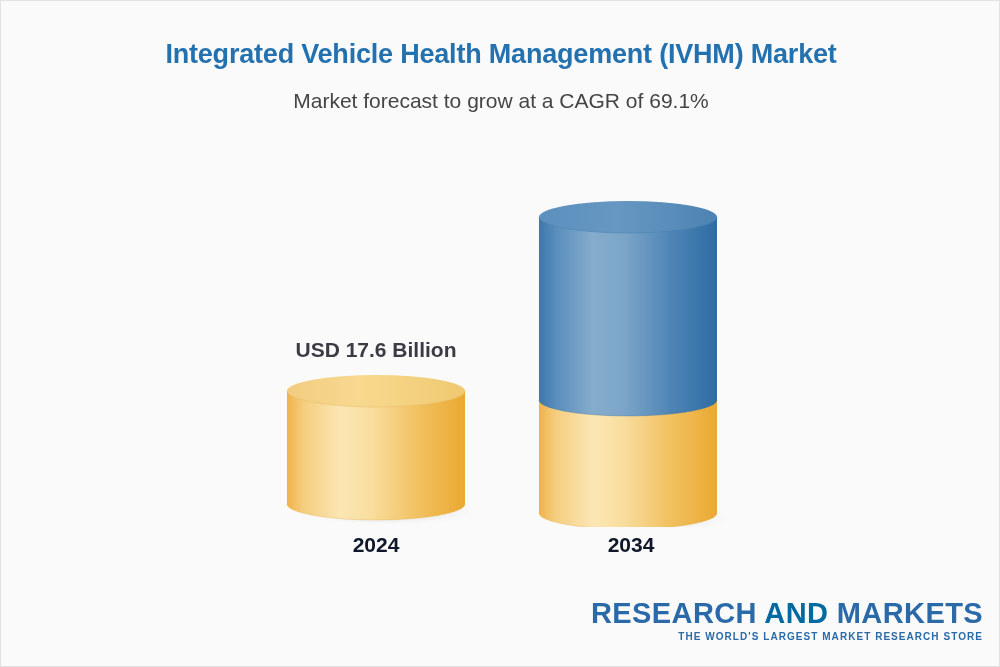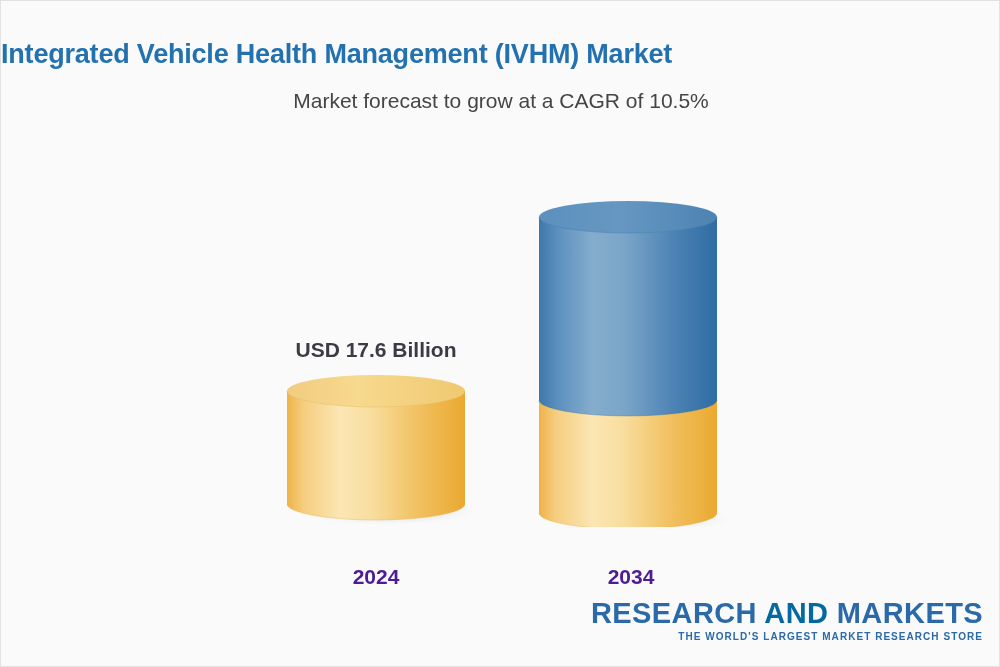--- a/index.html
+++ b/index.html
@@ -19,21 +19,21 @@
     box-sizing: border-box;
     overflow: hidden;
   }
 
   
   .chart-title {
     position: absolute;
     left: 0;
     top: 38px;
     width: 1000px;
-    text-align: left;
+    text-align: center;
     font-size: 27px;
     font-weight: bold;
     color: #2471b0;
     letter-spacing: -0.2px;
   }
   .chart-subtitle {
     position: absolute;
     left: 0;
     top: 88px;
     width: 1000px;
@@ -57,24 +57,23 @@
     font-size: 21px;
     font-weight: bold;
     color: #3b3b45;
     text-align: center;
     white-space: nowrap;
   }
   .cat-label {
     position: absolute;
     font-size: 21px;
     font-weight: bold;
-    color: #4c1d95;
+    color: #0f172a;
     text-align: center;
     white-space: nowrap;
-    margin-top: 32px;
   }
 
   
   .cyl {
     position: absolute;
   }
 
   
   .source-url {
     position: absolute;
@@ -107,21 +106,21 @@
     letter-spacing: 1.05px;
     margin-top: 3px;
   }
 </style>
 </head>
 <body>
 
 <div class="canvas">
 
   <div class="chart-title">Integrated Vehicle Health Management (IVHM) Market</div>
-  <div class="chart-subtitle">Market forecast to grow at a CAGR of 10.5%</div>
+  <div class="chart-subtitle">Market forecast to grow at a CAGR of 69.1%</div>
 
   <div class="plot">
 
     <div class="value-label" style="left:225px; top:337px; width:300px;">USD 17.6 Billion</div>
 
     <svg class="cyl" style="left:278px; top:374px;" width="200" height="150" viewBox="0 0 200 150">
       <defs>
         <linearGradient id="gradYellowBody" x1="0" y1="0" x2="1" y2="0">
           <stop offset="0%" stop-color="#efb249"></stop>
           <stop offset="9%" stop-color="#f5cd7e"></stop>

